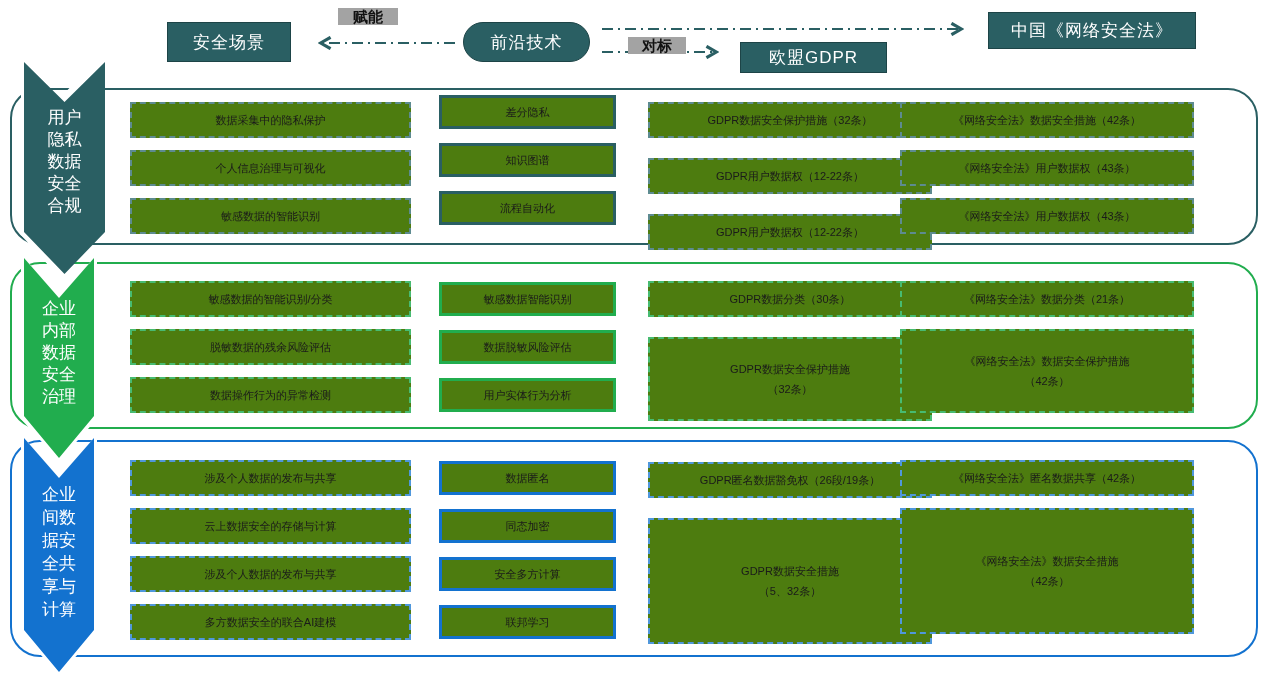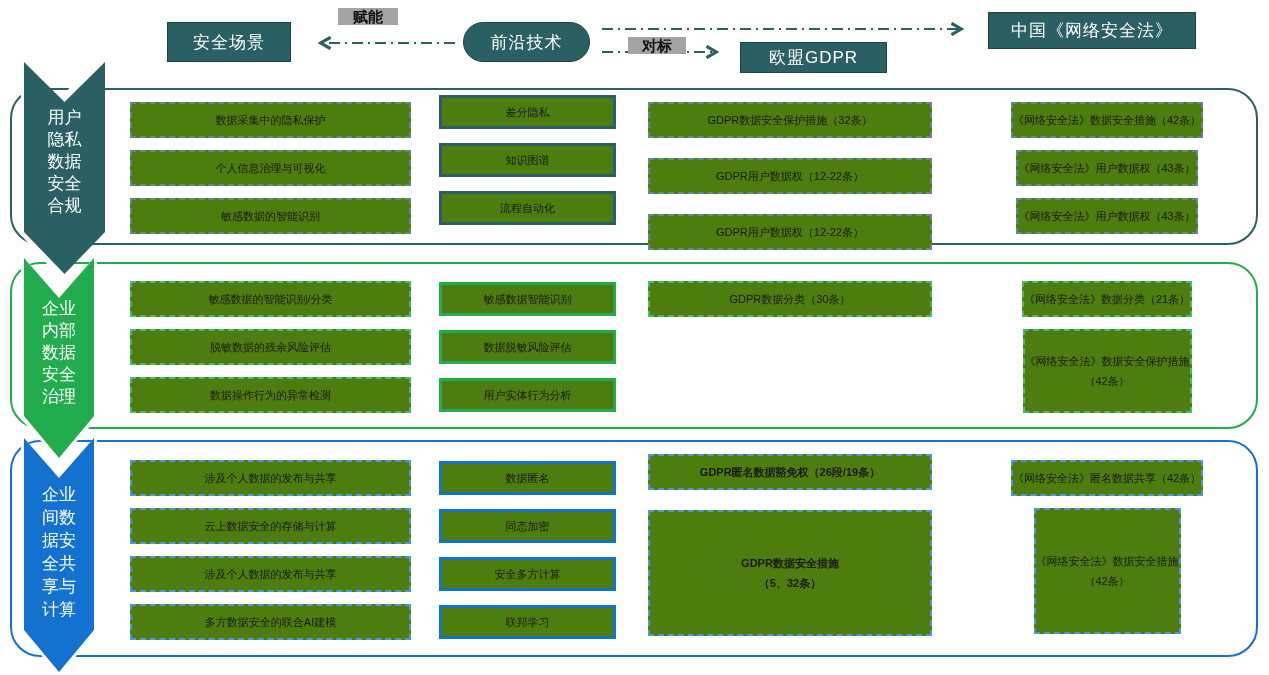--- a/index.html
+++ b/index.html
@@ -36,21 +36,21 @@
   .ribbon-outline { background:#ffffff; }
   .ribbon {
     color:#ffffff; font-size:17px; line-height:22px; text-align:center;
     white-space:pre-line;
   }
   
   .col { position:absolute; display:flex; flex-direction:column; }
   .col-scenario { left:118px; width:281px; gap:12px; }
   .col-tech     { left:427px; width:177px; gap:14px; }
   .col-gdpr     { left:636px; width:284px; gap:20px; }
-  .col-law      { left:948px; width:294px; gap:12px;align-items:center; }
+  .col-law      { left:888px; width:294px; gap:12px; }
   .item {
     display:flex; align-items:center; justify-content:center; text-align:center;
     background:#4d7c0f; font-size:11px; white-space:pre-line; line-height:20px;
     height:36px;
   }
   .dashed { border:2px dashed var(--cd); }
   .solid  { border:3px solid var(--c); height:34px; }
   .tall-r2 { height:84px; }
   .tall-r3 { height:126px; }
 </style>
@@ -106,20 +106,22 @@
       <div class="item dashed">脱敏数据的残余风险评估</div>
       <div class="item dashed">数据操作行为的异常检测</div>
     </div>
     <div class="col col-tech" style="top:18px;">
       <div class="item solid">敏感数据智能识别</div>
       <div class="item solid">数据脱敏风险评估</div>
       <div class="item solid">用户实体行为分析</div>
     </div>
     <div class="col col-gdpr" style="top:17px;">
       <div class="item dashed">GDPR数据分类（30条）</div>
+      <div class="item dashed tall-r2">GDPR数据安全保护措施
+（32条）</div>
     </div>
     <div class="col col-law" style="top:17px;">
       <div class="item dashed">《网络安全法》数据分类（21条）</div>
       <div class="item dashed tall-r2">《网络安全法》数据安全保护措施
 （42条）</div>
     </div>
   </div>
 
   <div class="row-box row-blue" style="top:440px; height:217px;">
     <div class="col col-scenario" style="top:18px;">
@@ -127,21 +129,21 @@
       <div class="item dashed">云上数据安全的存储与计算</div>
       <div class="item dashed">涉及个人数据的发布与共享</div>
       <div class="item dashed">多方数据安全的联合AI建模</div>
     </div>
     <div class="col col-tech" style="top:19px;">
       <div class="item solid">数据匿名</div>
       <div class="item solid">同态加密</div>
       <div class="item solid">安全多方计算</div>
       <div class="item solid">联邦学习</div>
     </div>
-    <div class="col col-gdpr" style="top:12px;font-weight:bold;">
+    <div class="col col-gdpr" style="top:20px;">
       <div class="item dashed">GDPR匿名数据豁免权（26段/19条）</div>
       <div class="item dashed tall-r3">GDPR数据安全措施
 （5、32条）</div>
     </div>
     <div class="col col-law" style="top:18px;">
       <div class="item dashed">《网络安全法》匿名数据共享（42条）</div>
       <div class="item dashed tall-r3">《网络安全法》数据安全措施
 （42条）</div>
     </div>
   </div>

